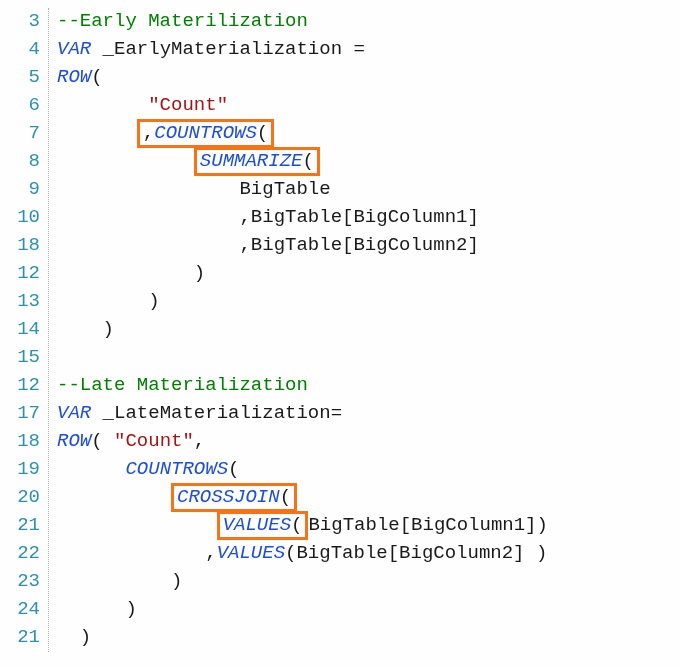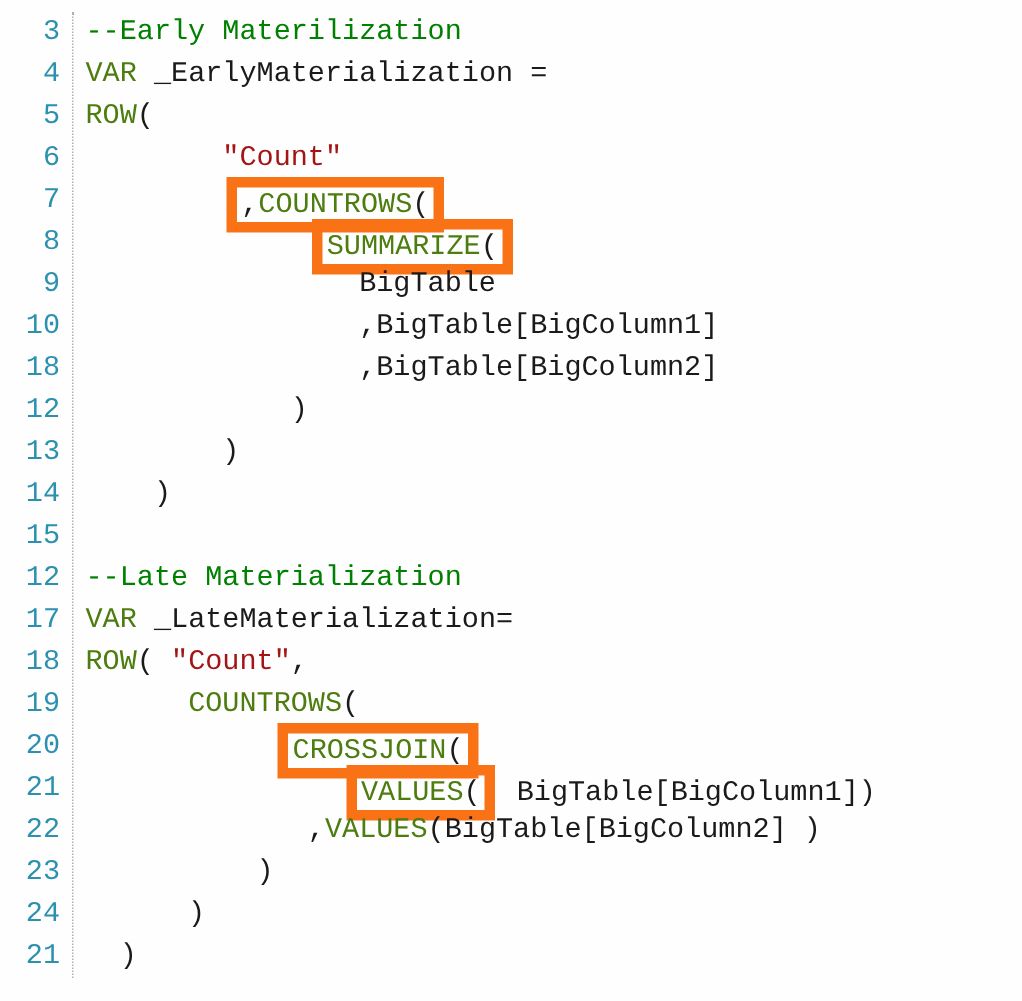--- a/index.html
+++ b/index.html
@@ -31,30 +31,30 @@
   .code {
     padding-left: 8px;
     white-space: pre;
     position: relative;
   }
   .code-line {
     height: 28px;
     position: relative;
   }
   .comment { color: #008000; }
-  .keyword { color: #4d7c0f; }
+  .keyword { color: #1d4ed8; font-style: italic; }
   .string  { color: #a31515; }
   .ident   { color: #1a1a1a; margin-top: 28px; }
   .punct   { color: #1a1a1a; }
 
   
   .hlbox {
-    border: 7px solid #f97316;
+    border: 3px solid #f97316;
     padding: 0 3px;
-    margin: -2px 14px;
+    margin: -2px 0;
     display: inline-block;
     line-height: 1.2;
   }
 </style>
 </head>
 <body>
 
 <div class="editor">
   <div class="gutter" id="gutter">
       <div>3</div>

